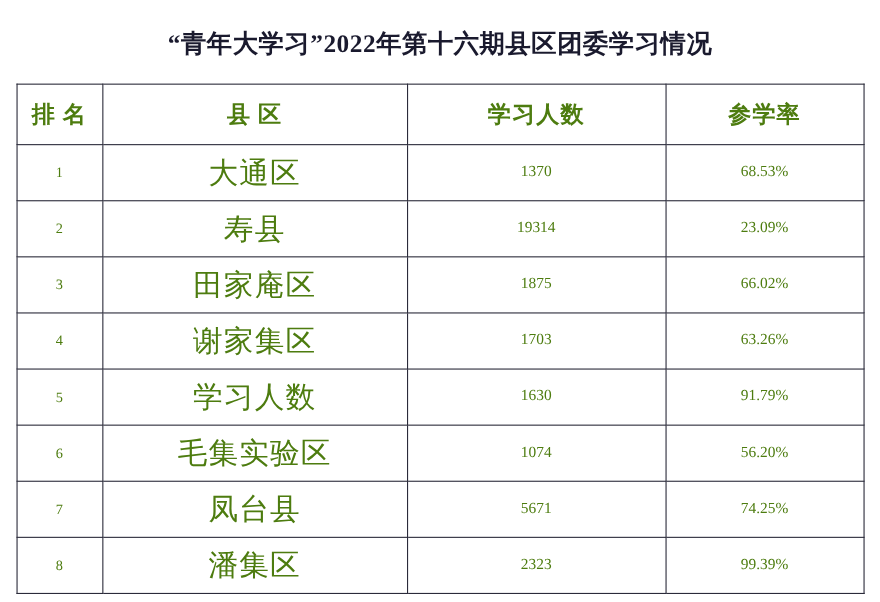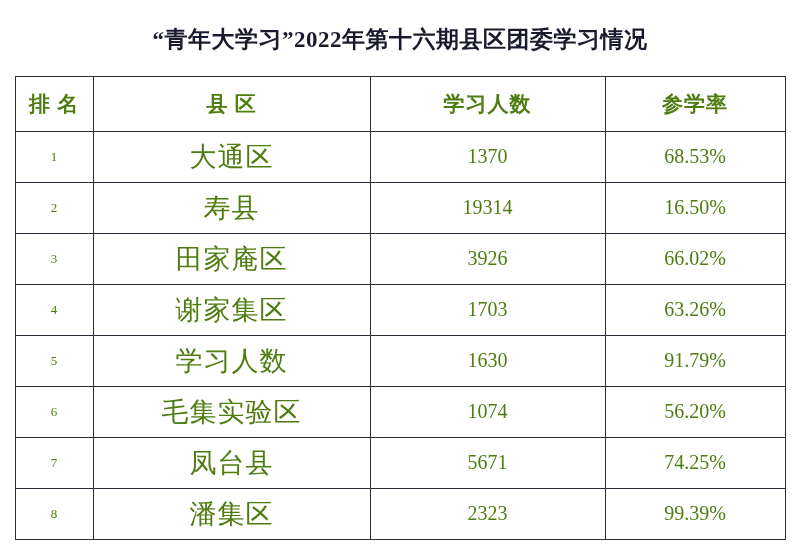--- a/index.html
+++ b/index.html
@@ -61,21 +61,21 @@
 
   td.rank {
     font-size: 13px;
     font-family: "Liberation Serif", "DejaVu Serif", serif;
   }
   td.area {
     font-size: 27px;
     letter-spacing: 1px;
   }
   td.count, td.rate {
-    font-size: 20px;
+    font-size: 14px;
     font-family: "Liberation Serif", "DejaVu Serif", serif;
   }
   th.rank-head {
     font-size: 19px;
     letter-spacing: 1px;
   }
 </style>
 </head>
 <body>
 
@@ -102,26 +102,26 @@
       <tr>
         <td class="rank">1</td>
         <td class="area">大通区</td>
         <td class="count">1370</td>
         <td class="rate">68.53%</td>
       </tr>
       <tr>
         <td class="rank">2</td>
         <td class="area">寿县</td>
         <td class="count">19314</td>
-        <td class="rate">16.50%</td>
+        <td class="rate">23.09%</td>
       </tr>
       <tr>
         <td class="rank">3</td>
         <td class="area">田家庵区</td>
-        <td class="count">3926</td>
+        <td class="count">1875</td>
         <td class="rate">66.02%</td>
       </tr>
       <tr>
         <td class="rank">4</td>
         <td class="area">谢家集区</td>
         <td class="count">1703</td>
         <td class="rate">63.26%</td>
       </tr>
       <tr>
         <td class="rank">5</td>

